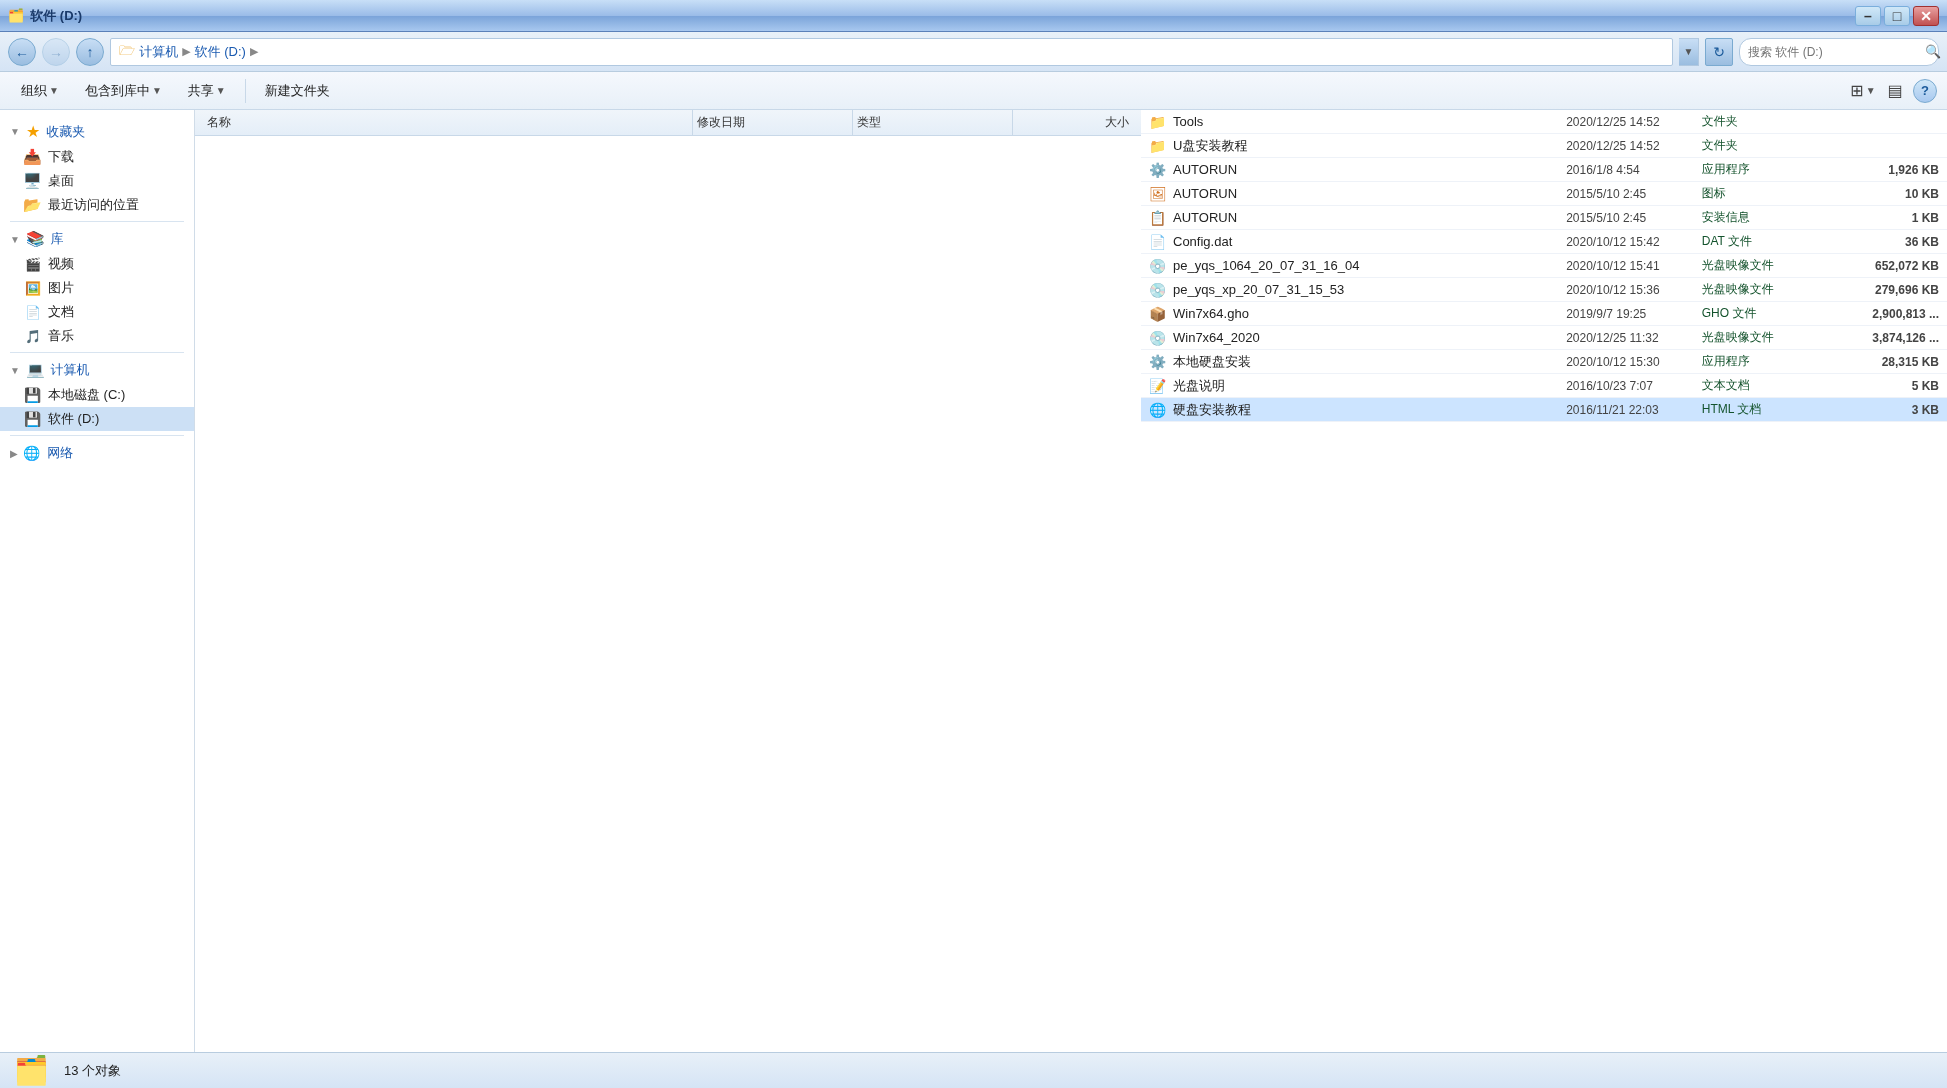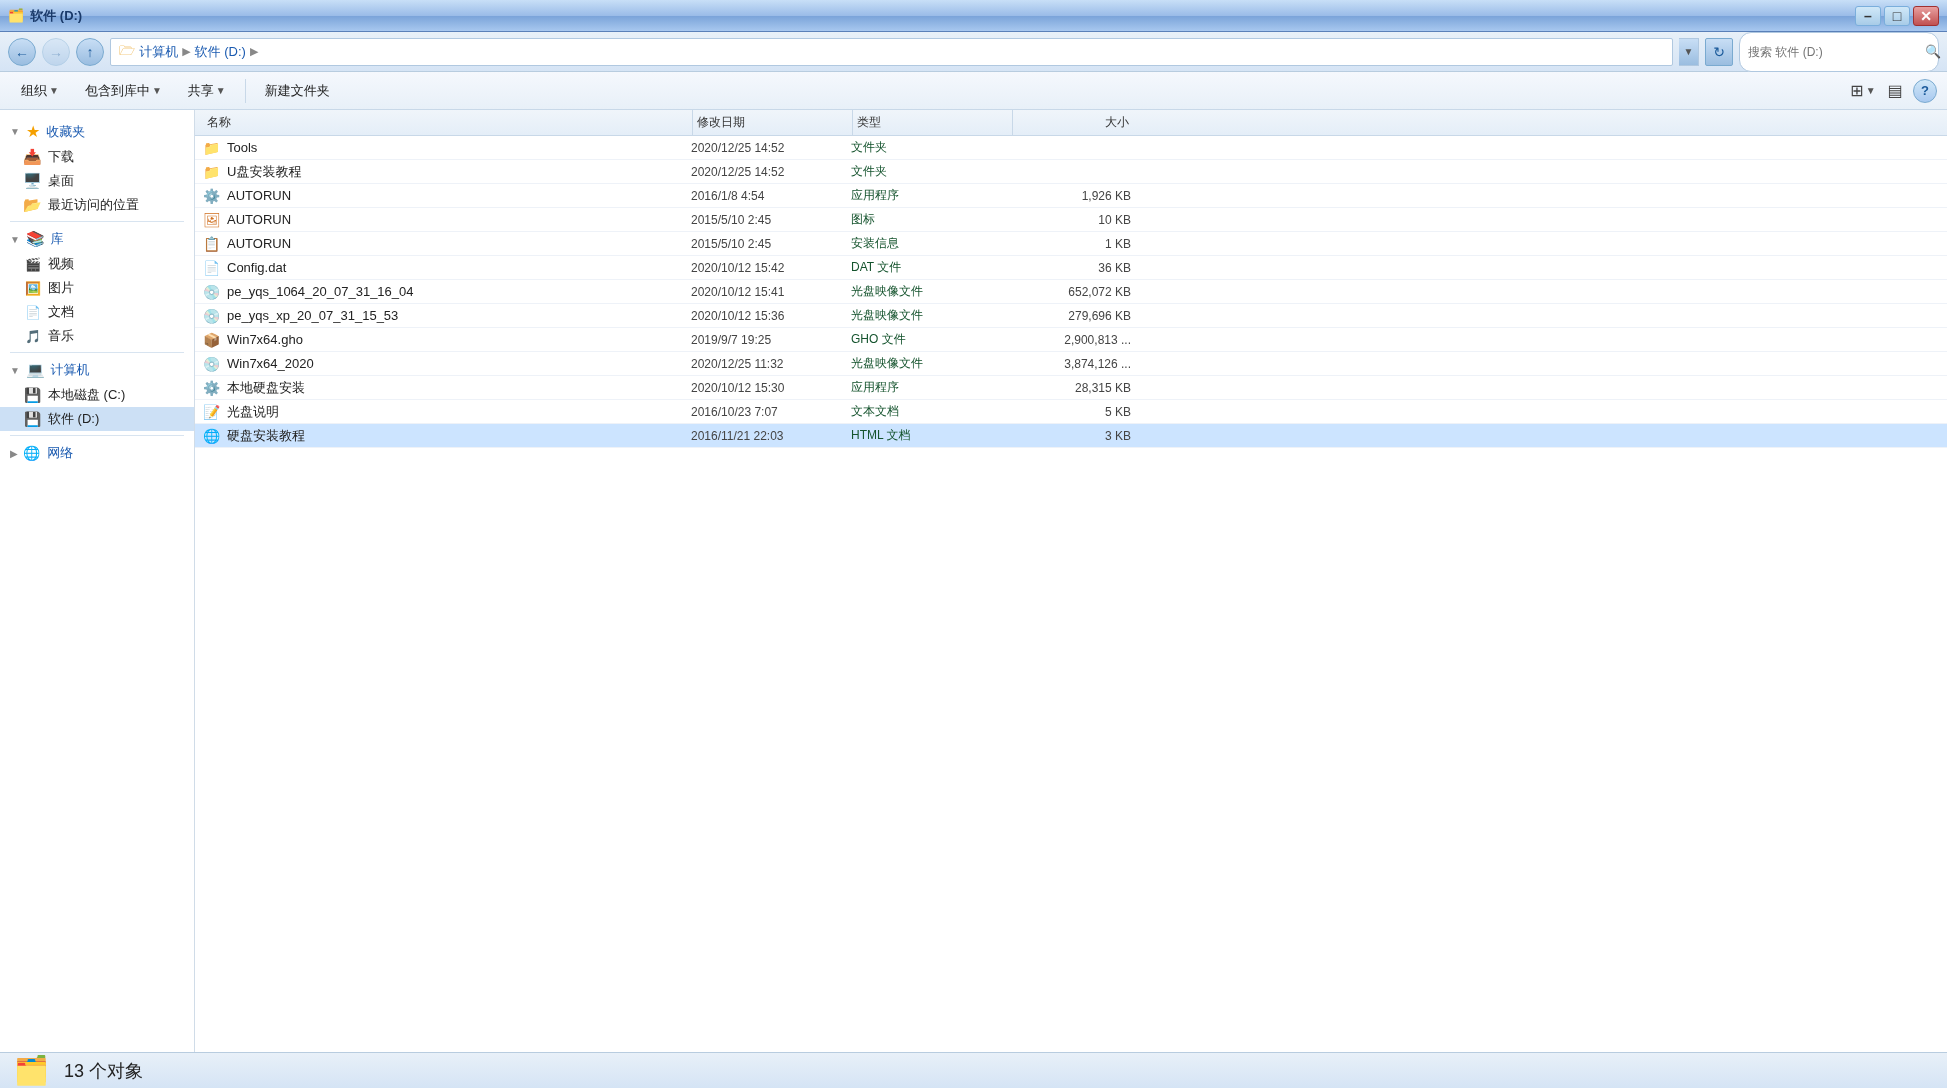--- a/index.html
+++ b/index.html
@@ -109,21 +109,21 @@
       justify-content: center;
       background: linear-gradient(to bottom, #c8def5, #9abde0);
       border: 1px solid #7aaad0;
       border-radius: 2px;
       cursor: pointer;
       font-size: 14px;
       color: #1a5a9a;
     }
     .search-bar {
       width: 200px;
-      height: 40px;
+      height: 28px;
       background: #fff;
       border: 1px solid #b0c8e0;
       border-radius: 12px;
       display: flex;
       align-items: center;
       padding: 0 8px;
       gap: 22px;
     }
     .search-bar input {
       border: none;
@@ -232,21 +232,21 @@
     .computer-icon { color: #5080c0; font-size: 15px; }
     .drive-c-icon { color: #5080c0; font-size: 14px; }
     .drive-d-icon { color: #5080c0; font-size: 14px; }
     .network-icon { color: #5080c0; font-size: 14px; }
     .sidebar-divider { height: 1px; background: #d8e4f0; margin: 4px 10px; }
 
     
     .file-list-container {
       flex: 1;
       display: flex;
-      flex-direction: column;
+      flex-direction: row;
       overflow: hidden;
     }
     .file-list-header {
       display: flex;
       align-items: center;
       background: linear-gradient(to bottom, #f0f5fa, #e4eef8);
       border-bottom: 1px solid #c8d8e8;
       height: 26px;
       padding: 0 8px;
     }
@@ -277,40 +277,40 @@
       height: 24px;
       padding: 0 8px;
       border-bottom: 1px solid #eef2f8;
       cursor: pointer;
     }
     .file-row.selected { background: #cce4ff; }
     .file-row .file-icon { width: 18px; height: 18px; margin-right: 6px; display: flex; align-items: center; justify-content: center; font-size: 14px; flex-shrink: 0; }
     .file-row .file-name { width: 464px; font-size: 13px; overflow: hidden; text-overflow: ellipsis; white-space: nowrap; }
     .file-row .file-date { width: 160px; font-size: 12px; color: #444; }
     .file-row .file-type { width: 160px; font-size: 12px; color: #14532d; }
-    .file-row .file-size { width: 120px; font-size: 12px; color: #444; text-align: right; }
+    .file-row .file-size { width: 120px; font-size: 12px; color: #444; text-align: right; font-weight: bold; }
 
     
     .statusbar {
       height: 36px;
       background: linear-gradient(to bottom, #e8f0f8, #d5e4f5);
       border-top: 1px solid #b8ccdf;
       display: flex;
       align-items: center;
       padding: 0 12px;
       gap: 12px;
     }
     .statusbar-logo {
       width: 40px;
       height: 32px;
       display: flex;
       align-items: center;
       justify-content: center;
     }
-    .statusbar-text { font-size: 18px; color: #222; }
+    .statusbar-text { font-size: 13px; color: #222; }
 
     .dropdown-arrow { font-size: 10px; color: #555; margin-left: 2px; }
   </style>
 </head>
 <body>
 
 <div class="titlebar">
   <div class="titlebar-left">
     <span>🗂️</span>
     <span>软件 (D:)</span>

